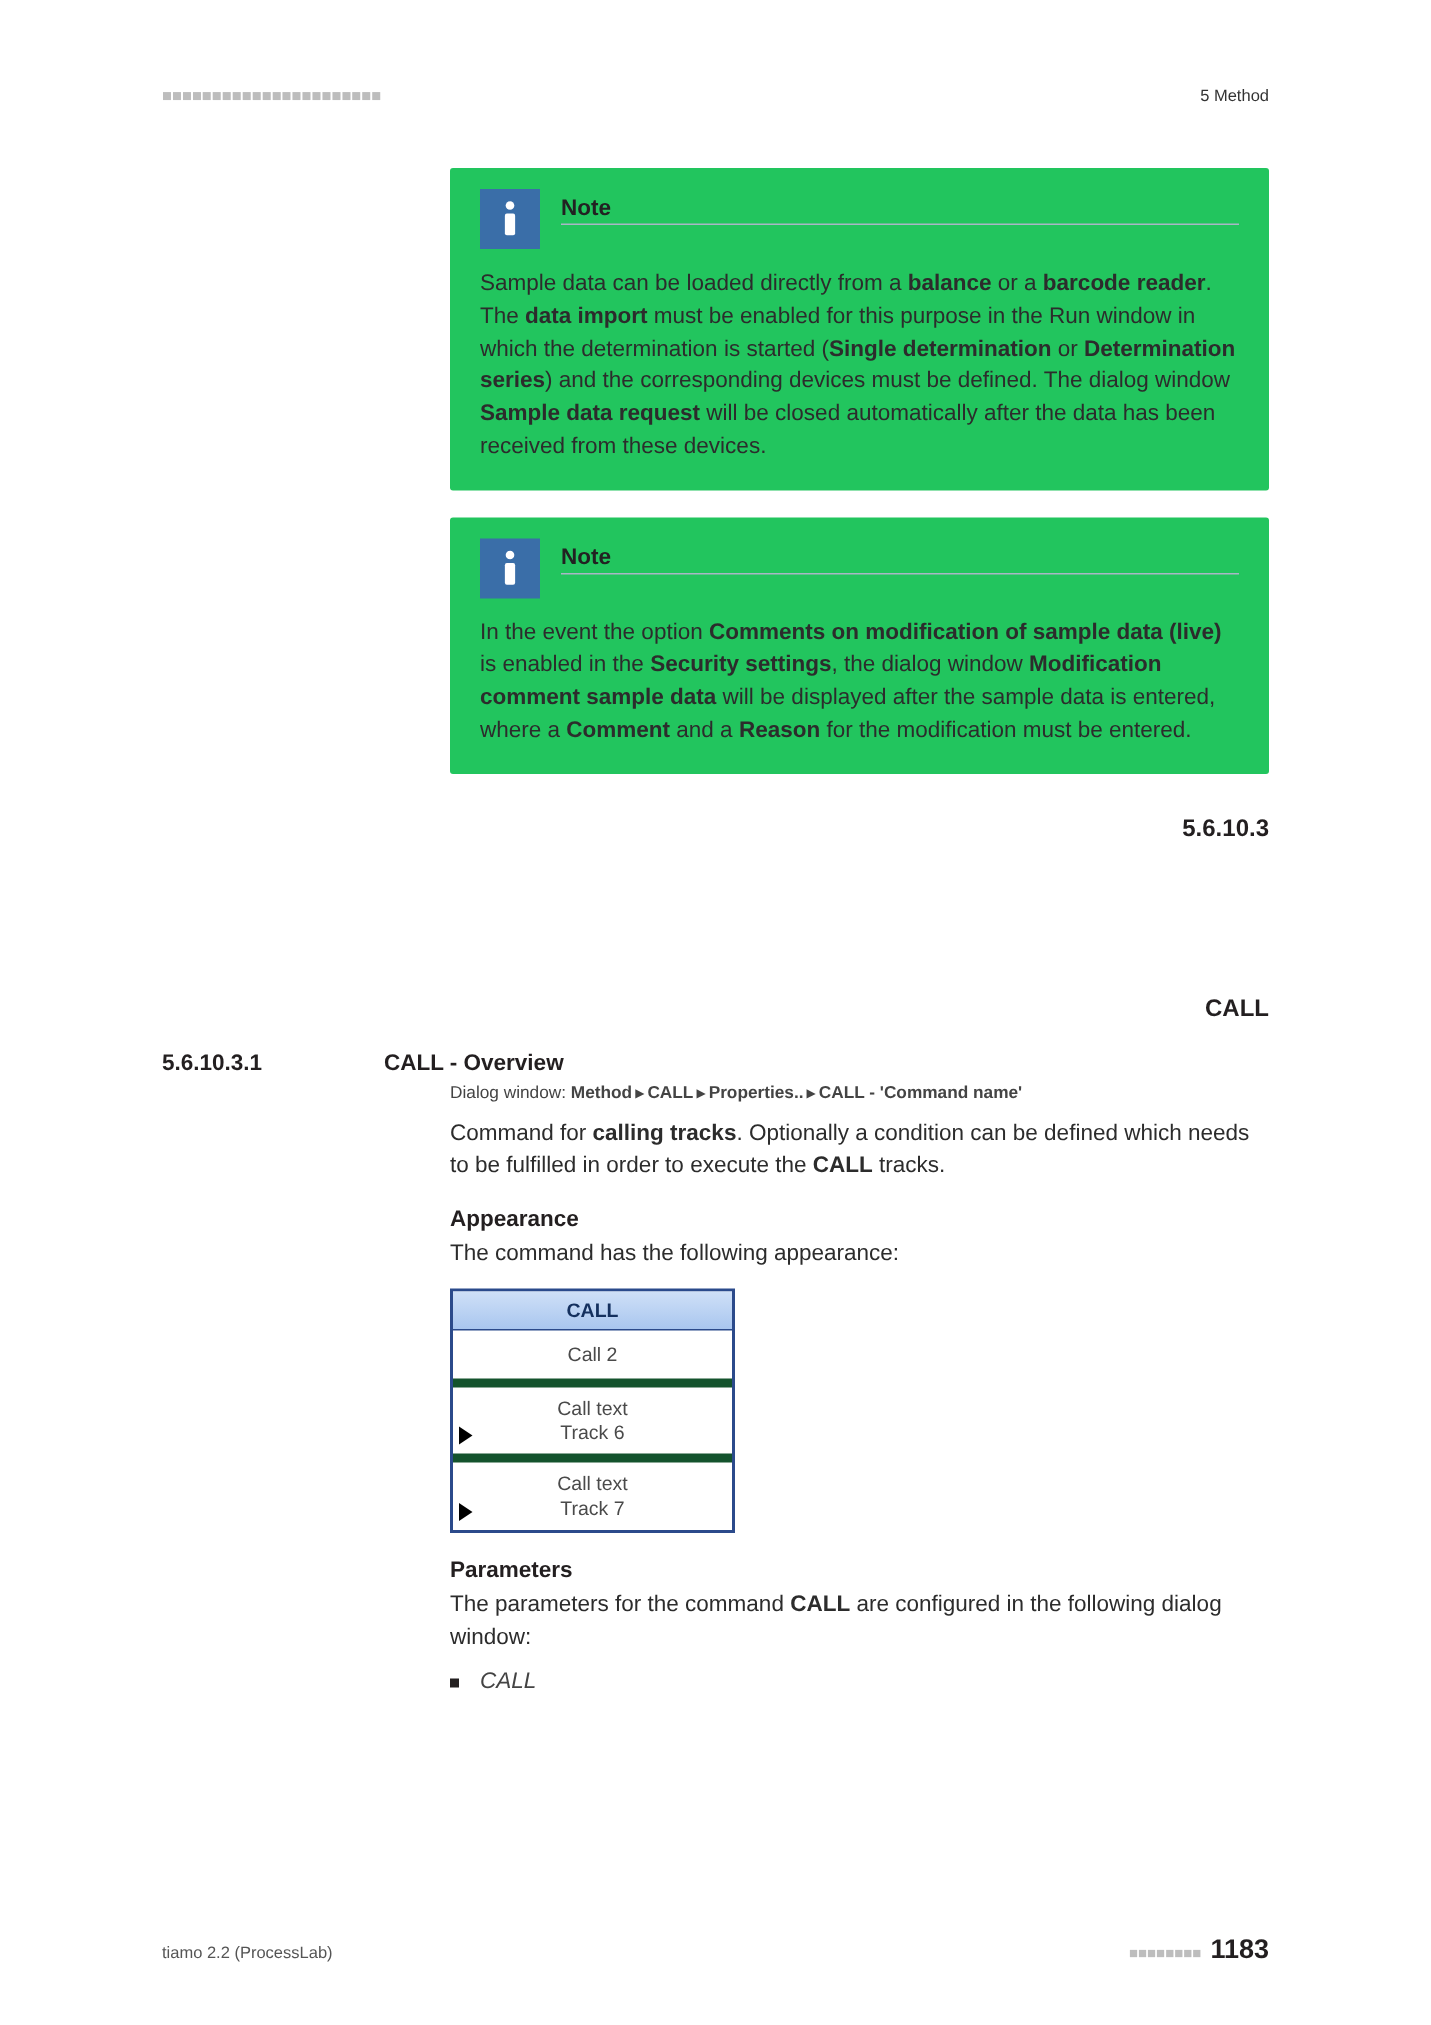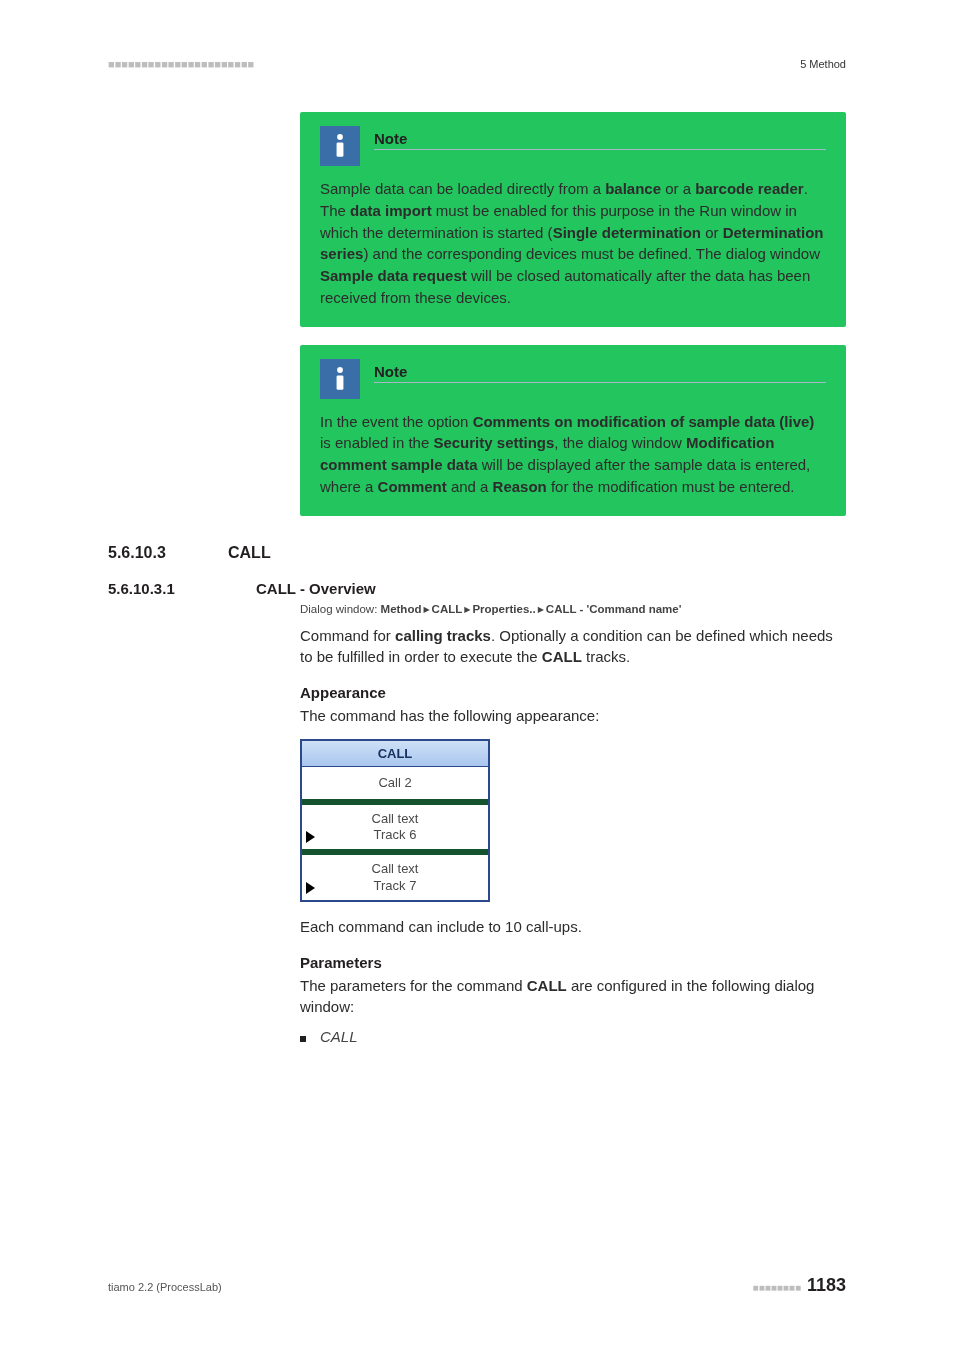--- a/index.html
+++ b/index.html
@@ -78,20 +78,21 @@
     line-height: 1.45;
     color: #2c2c2c;
   }
   .note-body b {
     font-weight: 700;
   }
   .sec-row {
     display: flex;
     align-items: flex-end;
     margin-top: 28px;
+    flex-direction: column;
   }
   .sec-num {
     flex: 0 0 120px;
     font-weight: 700;
     font-size: 16px;
     color: #231f20;
   }
   .sec-title {
     font-weight: 700;
     font-size: 16px;
@@ -202,21 +203,21 @@
     margin-top: 6px;
     flex-shrink: 0;
   }
   .bullet-text {
     font-size: 15px;
     font-style: italic;
     color: #444;
   }
   .footer {
     position: absolute;
-    bottom: 54px;
+    bottom: 40px;
     left: 108px;
     right: 108px;
     display: flex;
     justify-content: space-between;
     align-items: baseline;
     font-size: 11px;
   }
   .footer-left {
     color: #555;
   }
@@ -319,21 +320,20 @@
     </div>
     <div class="call-cell">
       <div class="arrow"></div>
       <div class="call-lines">
         <span>Call text</span><br>
         <span>Track 7</span>
       </div>
     </div>
   </div>
 
-  <div class="body-para" style="margin-top:14px;">Each command can include to 10 call-ups.</div>
 
   <div class="subhead">Parameters</div>
   <div class="body-para" style="margin-top:4px;">
     <span>The parameters for the command </span><b>CALL</b><span> are configured in the following dialog window:</span>
   </div>
 
   <div class="bullet-row">
     <div class="bullet-square"></div>
     <div class="bullet-text">CALL</div>
   </div>

